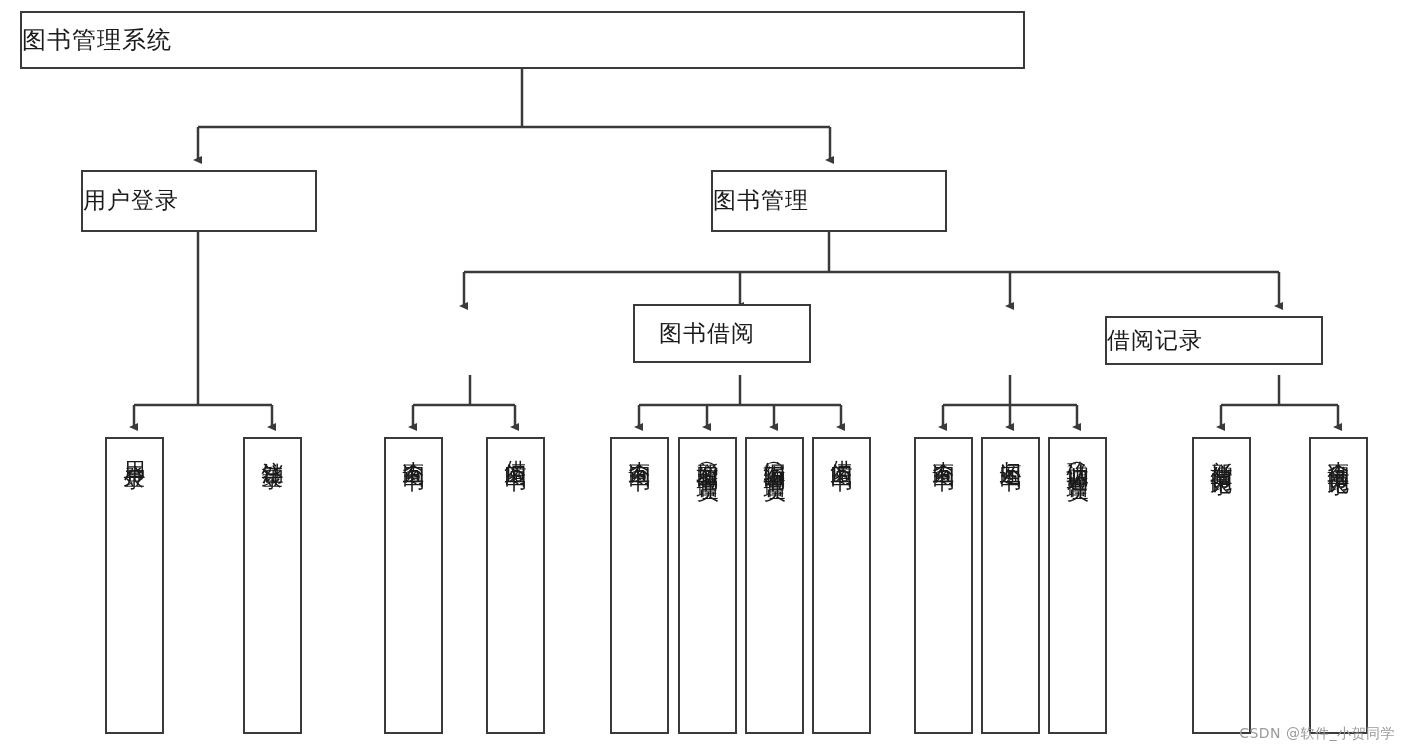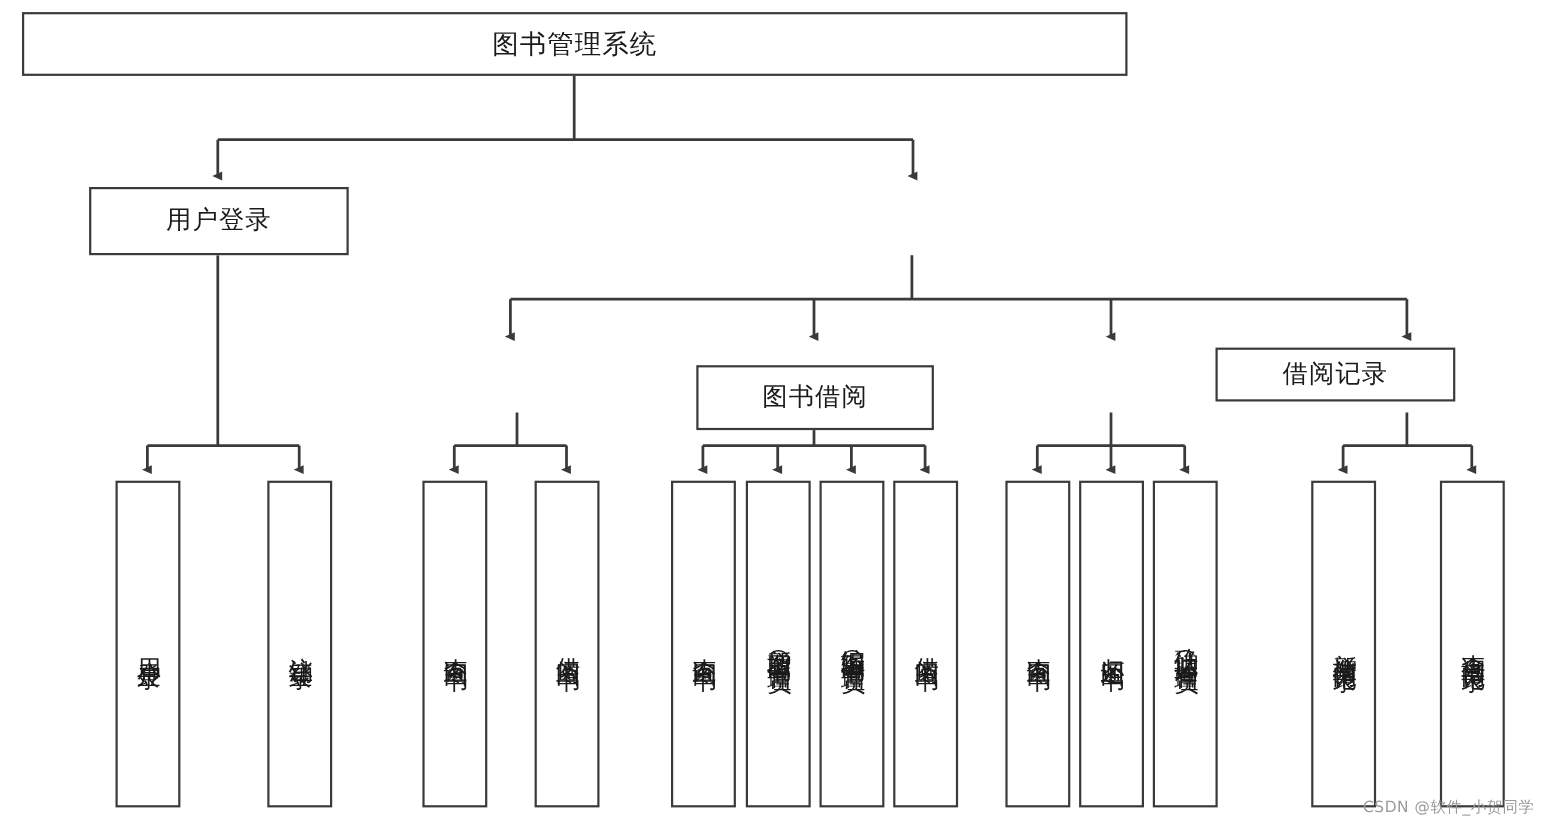--- a/index.html
+++ b/index.html
@@ -24,21 +24,20 @@
     width: 1405px;
     height: 747px;
   }
   .node {
     position: absolute;
     box-sizing: border-box;
     border: 2px solid #3a3a3a;
     background: #ffffff;
     display: flex;
     align-items: center;
-    justify-content: center;
     color: #1a1a1a;
     z-index: 3;
   }
   .node.h {
     font-size: 23px;
     letter-spacing: 1px;
     line-height: 1.2;
   }
   .node.root {
     font-size: 24px;
@@ -123,22 +122,25 @@
     </g>
   </svg>
 
   <div class="node h root" style="left:20px; top:11px; width:1005px; height:58px;">
     <span>图书管理系统</span>
   </div>
 
   <div class="node h" style="left:81px; top:170px; width:236px; height:62px;">
     <span>用户登录</span>
   </div>
+  <div class="node h" style="left:711px; top:170px; width:236px; height:62px;">
+    <span>图书管理</span>
+  </div>
 
-  <div class="node h" style="left:633px; top:332px; width:216px; height:59px;">
+  <div class="node h" style="left:633px; top:304px; width:178px; height:59px;padding-left:24px;">
     <span>图书借阅</span>
   </div>
   <div class="node h" style="left:1105px; top:316px; width:218px; height:49px;">
     <span>借阅记录</span>
   </div>
 
   <div class="node v" style="left:105px; top:437px; width:59px; height:297px;">
     <span class="vtext">用户登录</span>
   </div>
   <div class="node v" style="left:243px; top:437px; width:59px; height:297px;">

